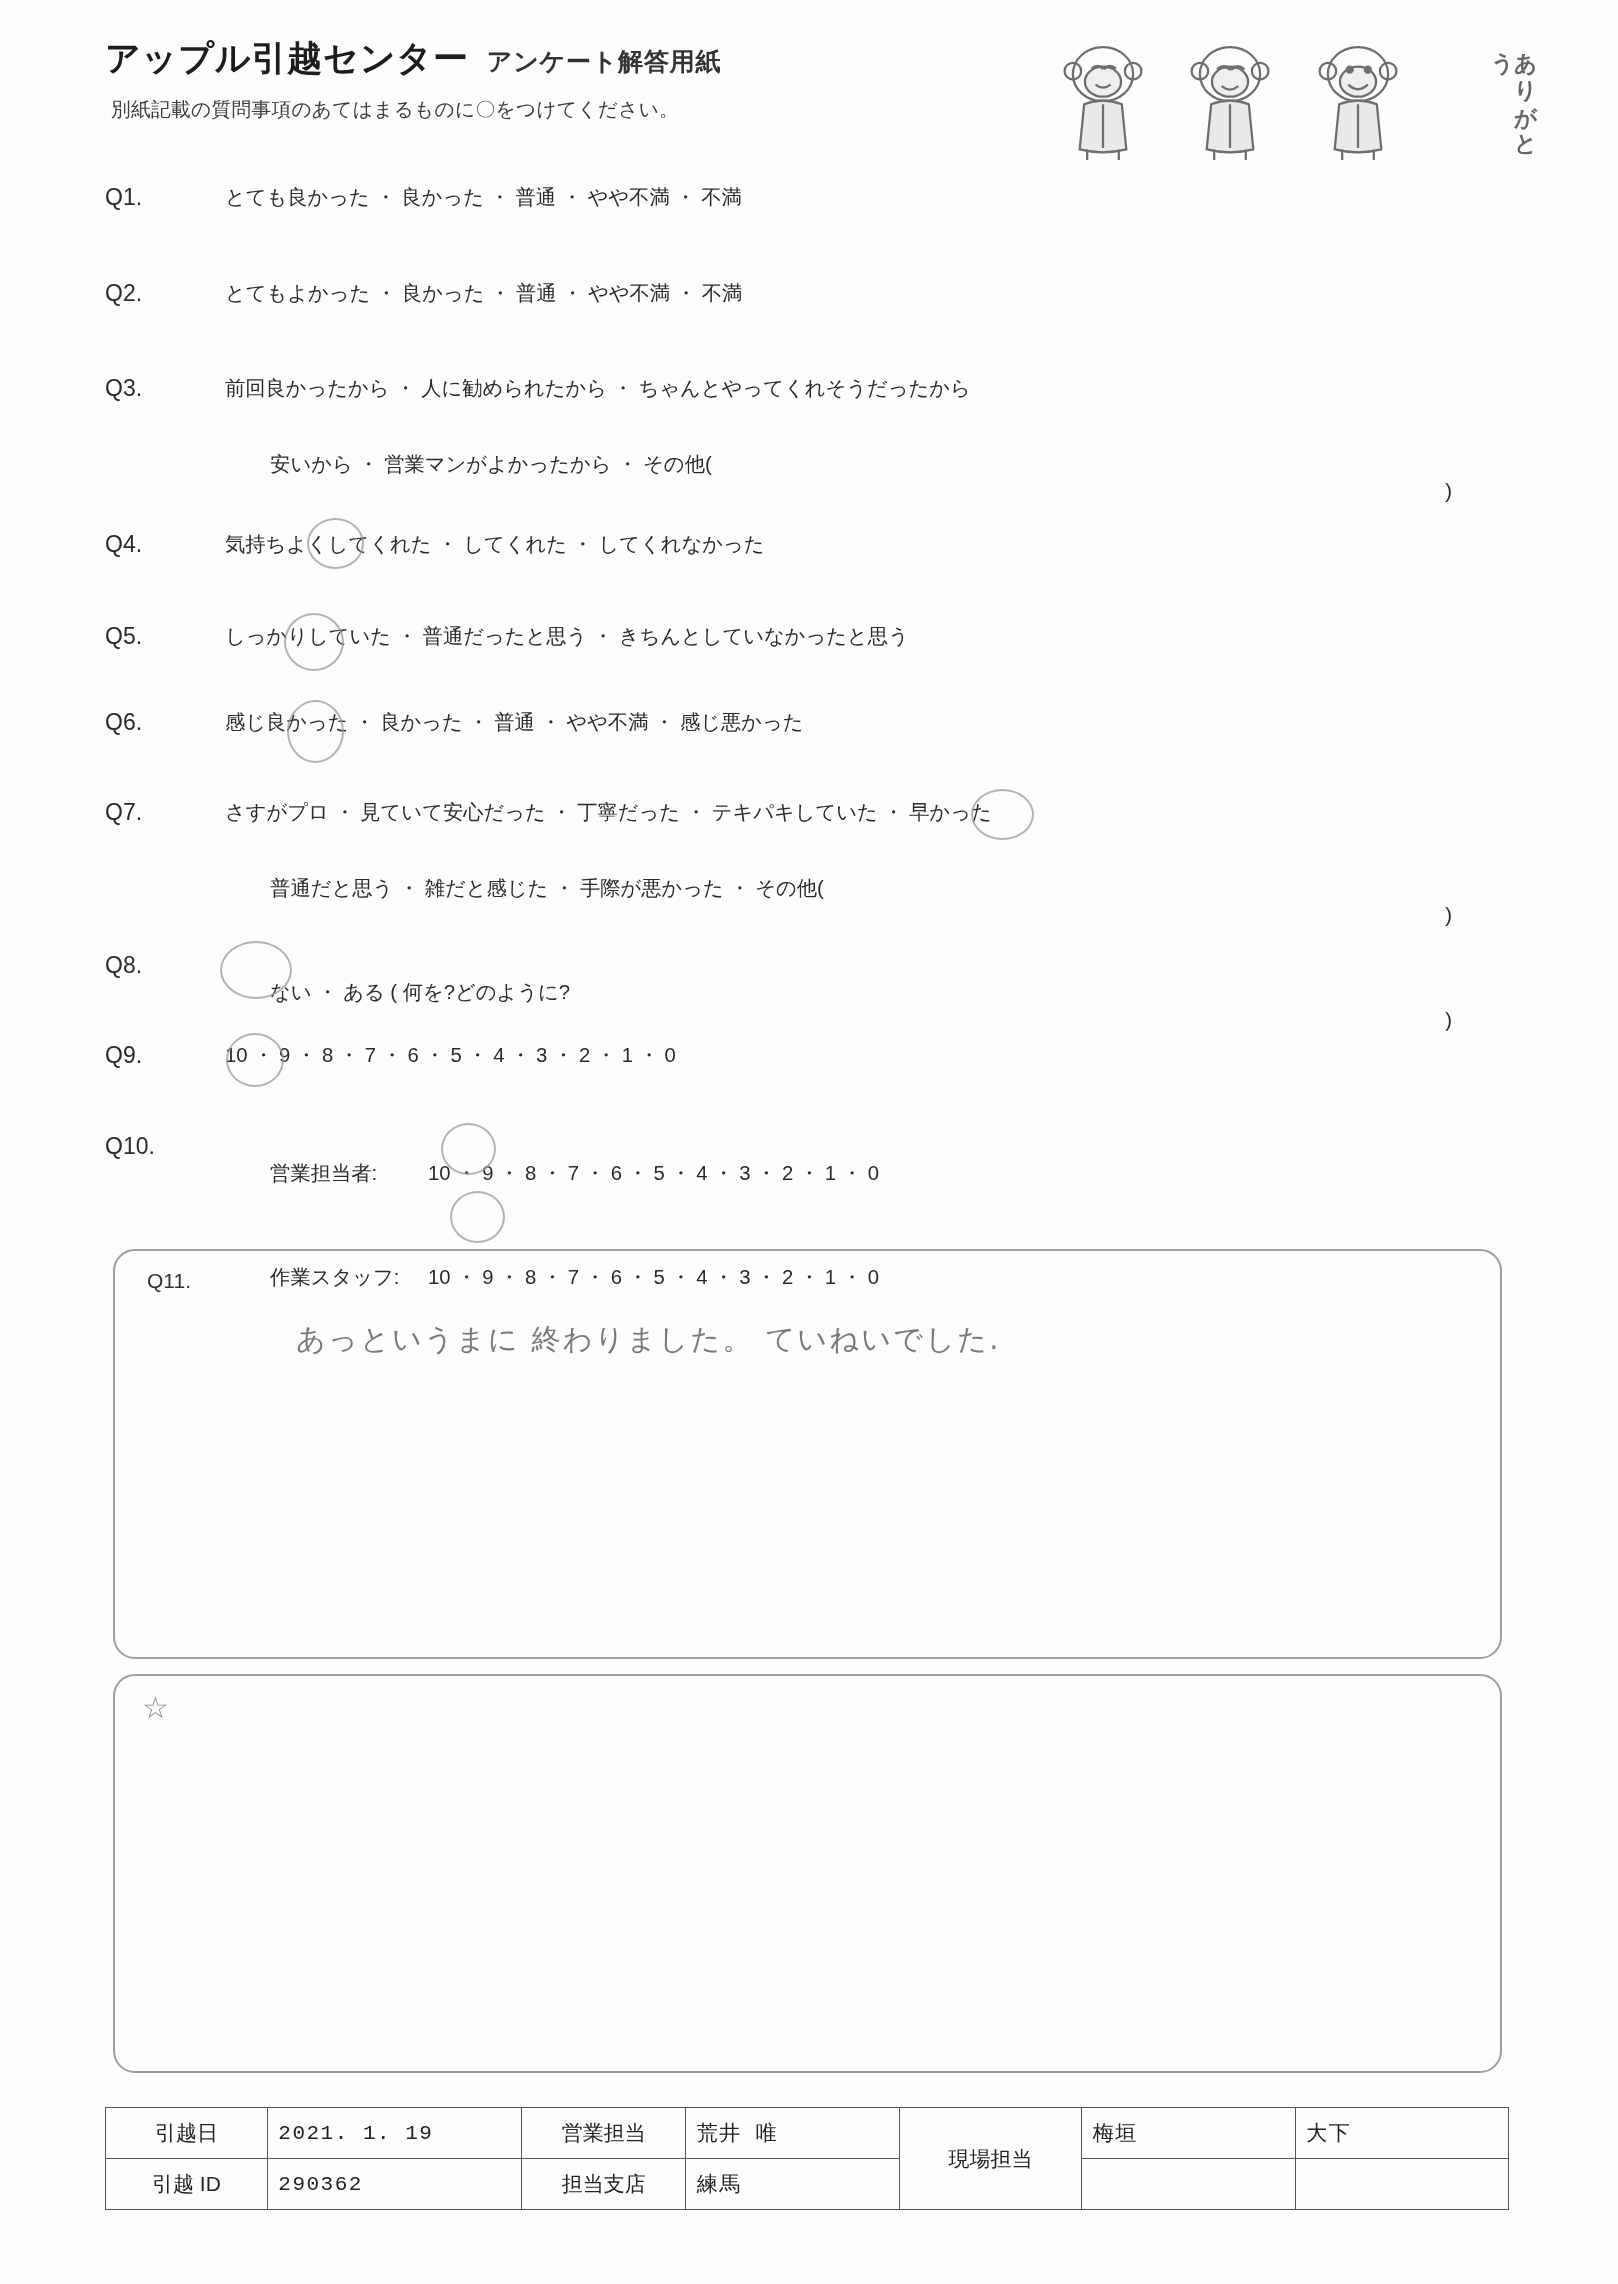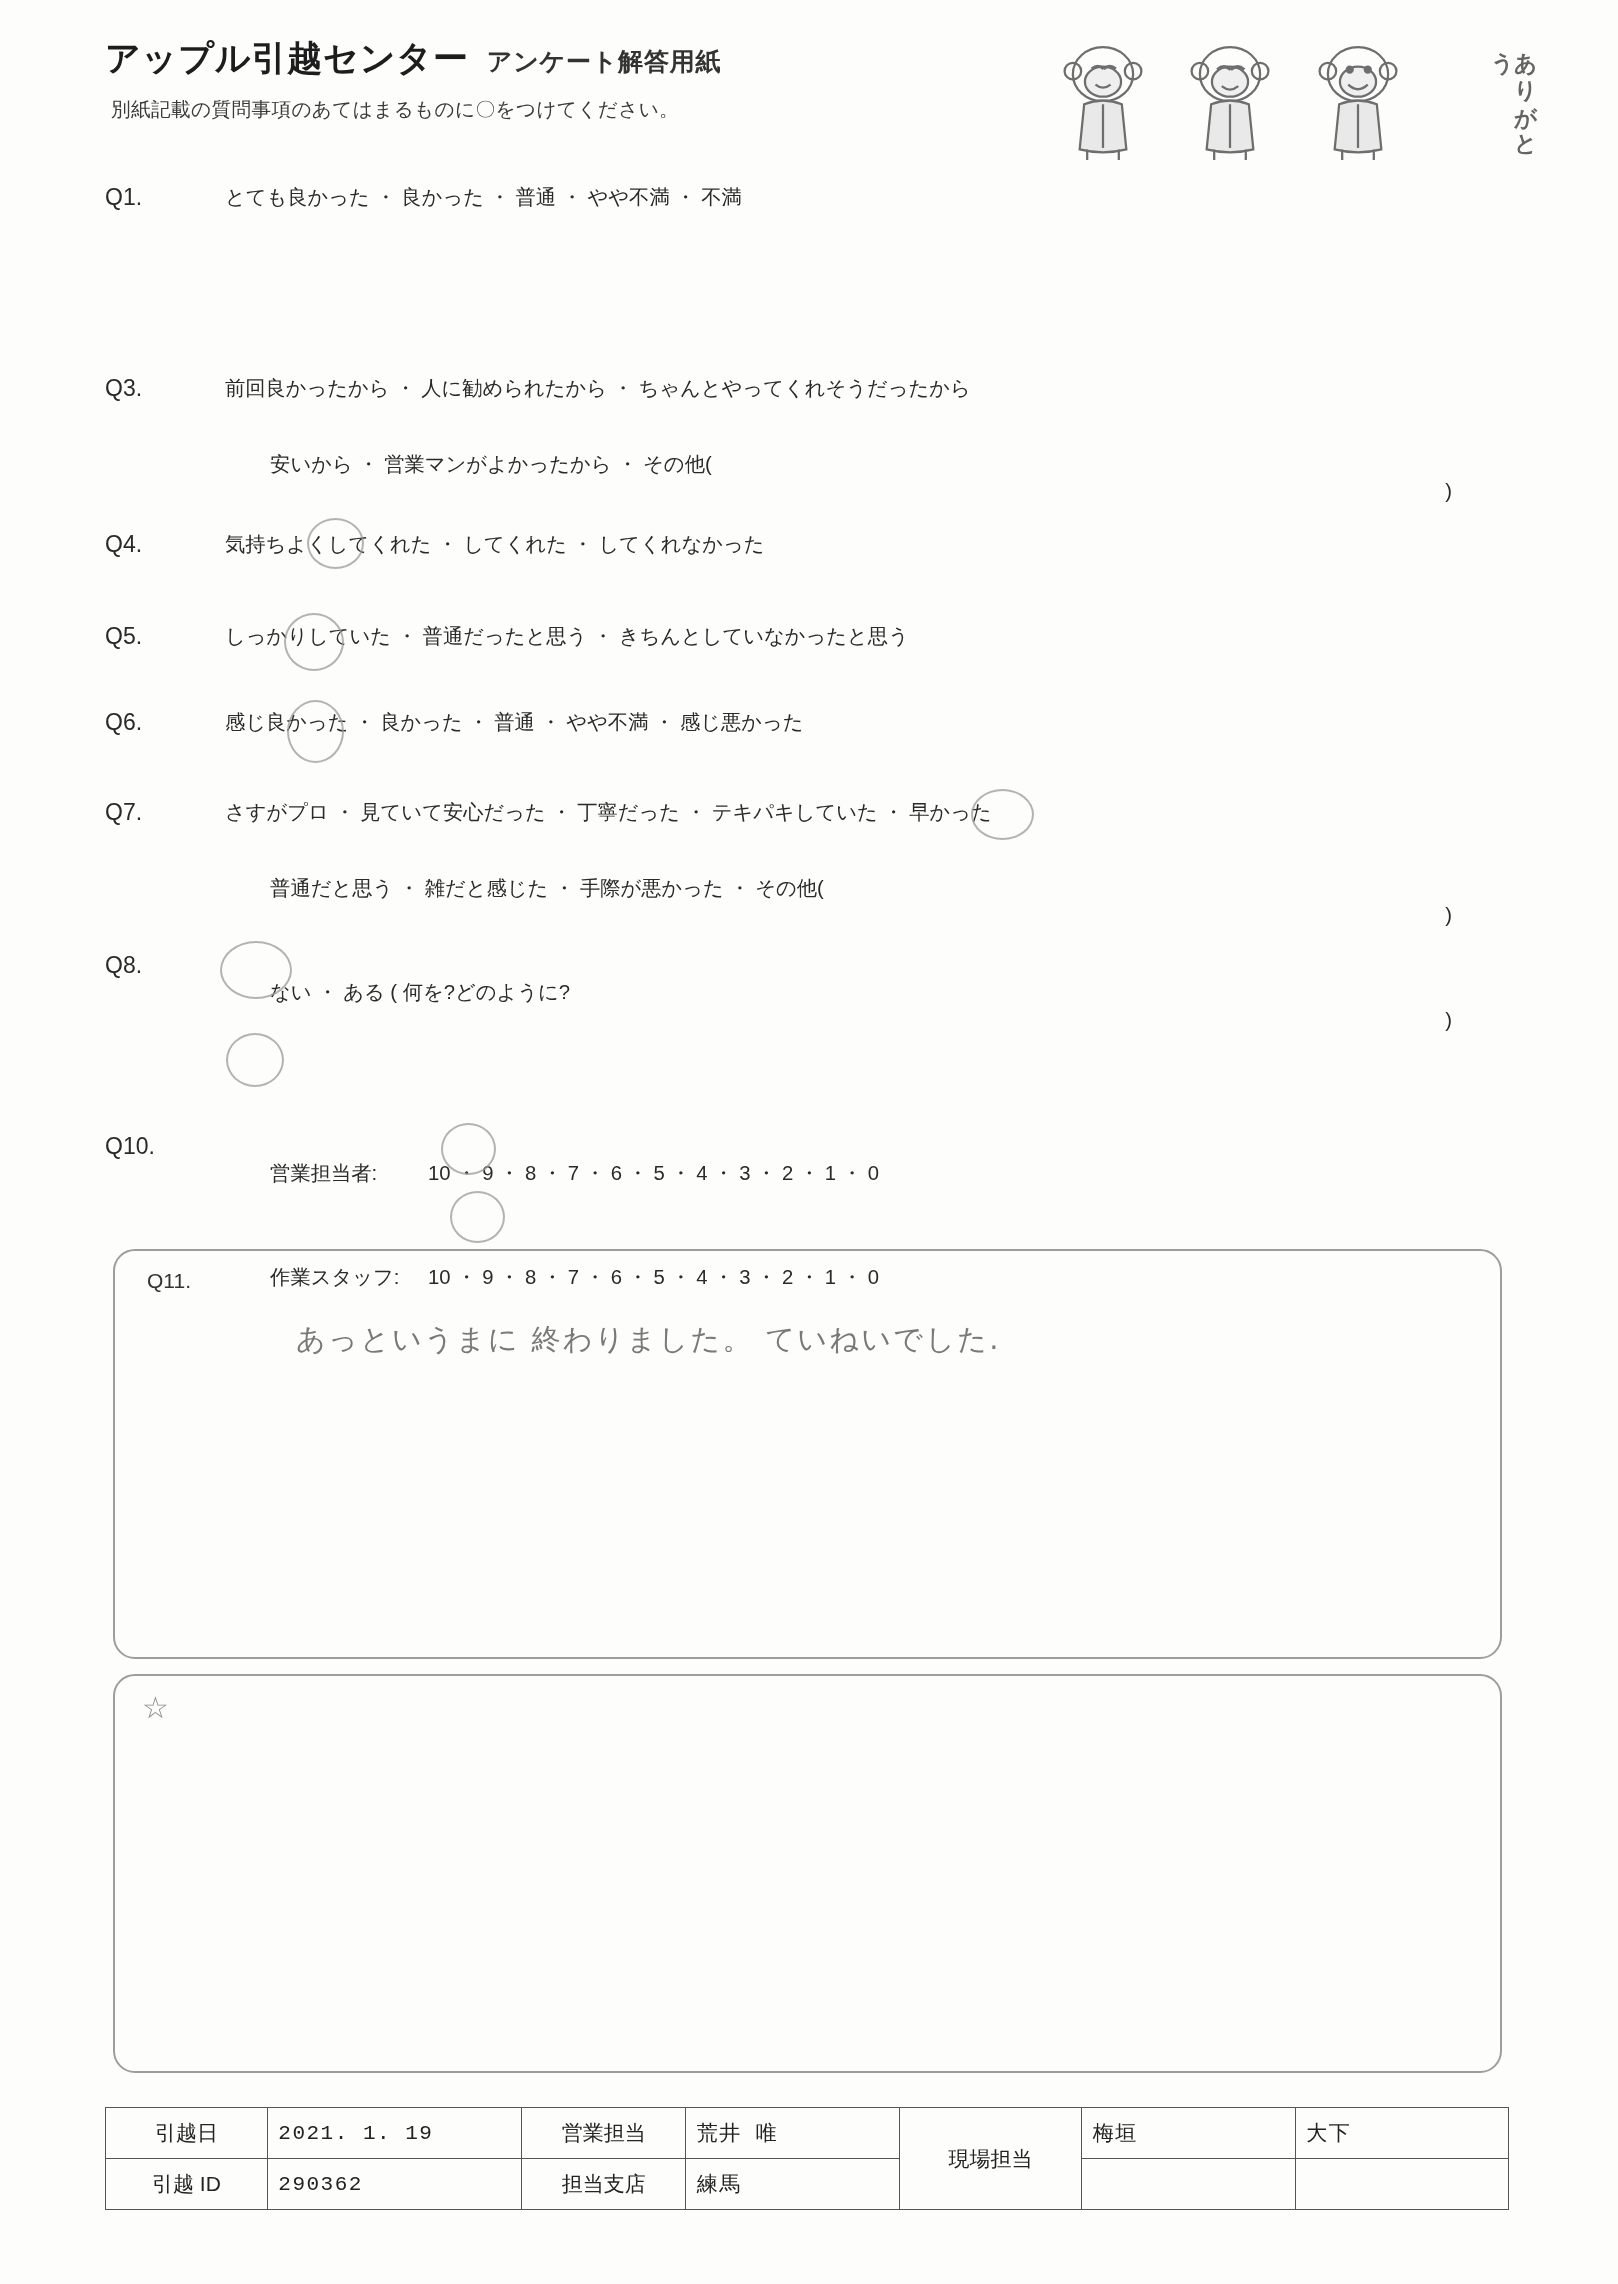--- a/index.html
+++ b/index.html
@@ -265,20 +265,26 @@
     </svg>
   </div>
 
   <div class="q" style="top:184px">
     <span class="label">Q1.</span>
     <div class="lines">
       <div class="line">とても良かった ・ 良かった ・ 普通 ・ やや不満 ・ 不満</div>
     </div>
   </div>
 
+  <div class="q" style="top:280px">
+    <span class="label">Q2.</span>
+    <div class="lines">
+      <div class="line">とてもよかった ・ 良かった ・ 普通 ・ やや不満 ・ 不満</div>
+    </div>
+  </div>
 
   <div class="q" style="top:375px">
     <span class="label">Q3.</span>
     <div class="lines">
       <div class="line">前回良かったから ・ 人に勧められたから ・ ちゃんとやってくれそうだったから</div>
       <div class="line">
         <span>安いから ・ 営業マンがよかったから ・ その他(</span>
         <span class="paren-right">)</span>
       </div>
     </div>
@@ -324,20 +330,26 @@
     <span class="label">Q8.</span>
     <div class="lines">
       <div class="line">
         <span>ない ・ ある ( 何を?どのように?</span>
         <span class="paren-right">)</span>
       </div>
     </div>
   </div>
   <div class="circle-mark" style="left:220px; top:941px; width:68px; height:54px;"></div>
 
+  <div class="q" style="top:1042px">
+    <span class="label">Q9.</span>
+    <div class="lines">
+      <div class="line">10 ・ 9 ・ 8 ・ 7 ・ 6 ・ 5 ・ 4 ・ 3 ・ 2 ・ 1 ・ 0</div>
+    </div>
+  </div>
   <div class="circle-mark" style="left:226px; top:1033px; width:54px; height:50px;"></div>
 
   <div class="q" style="top:1133px">
     <span class="label">Q10.</span>
     <div class="lines">
       <div class="line">
         <span class="inline-label">営業担当者:</span><span>10 ・ 9 ・ 8 ・ 7 ・ 6 ・ 5 ・ 4 ・ 3 ・ 2 ・ 1 ・ 0</span>
       </div>
       <div class="line">
         <span class="inline-label">作業スタッフ:</span><span>10 ・ 9 ・ 8 ・ 7 ・ 6 ・ 5 ・ 4 ・ 3 ・ 2 ・ 1 ・ 0</span>

